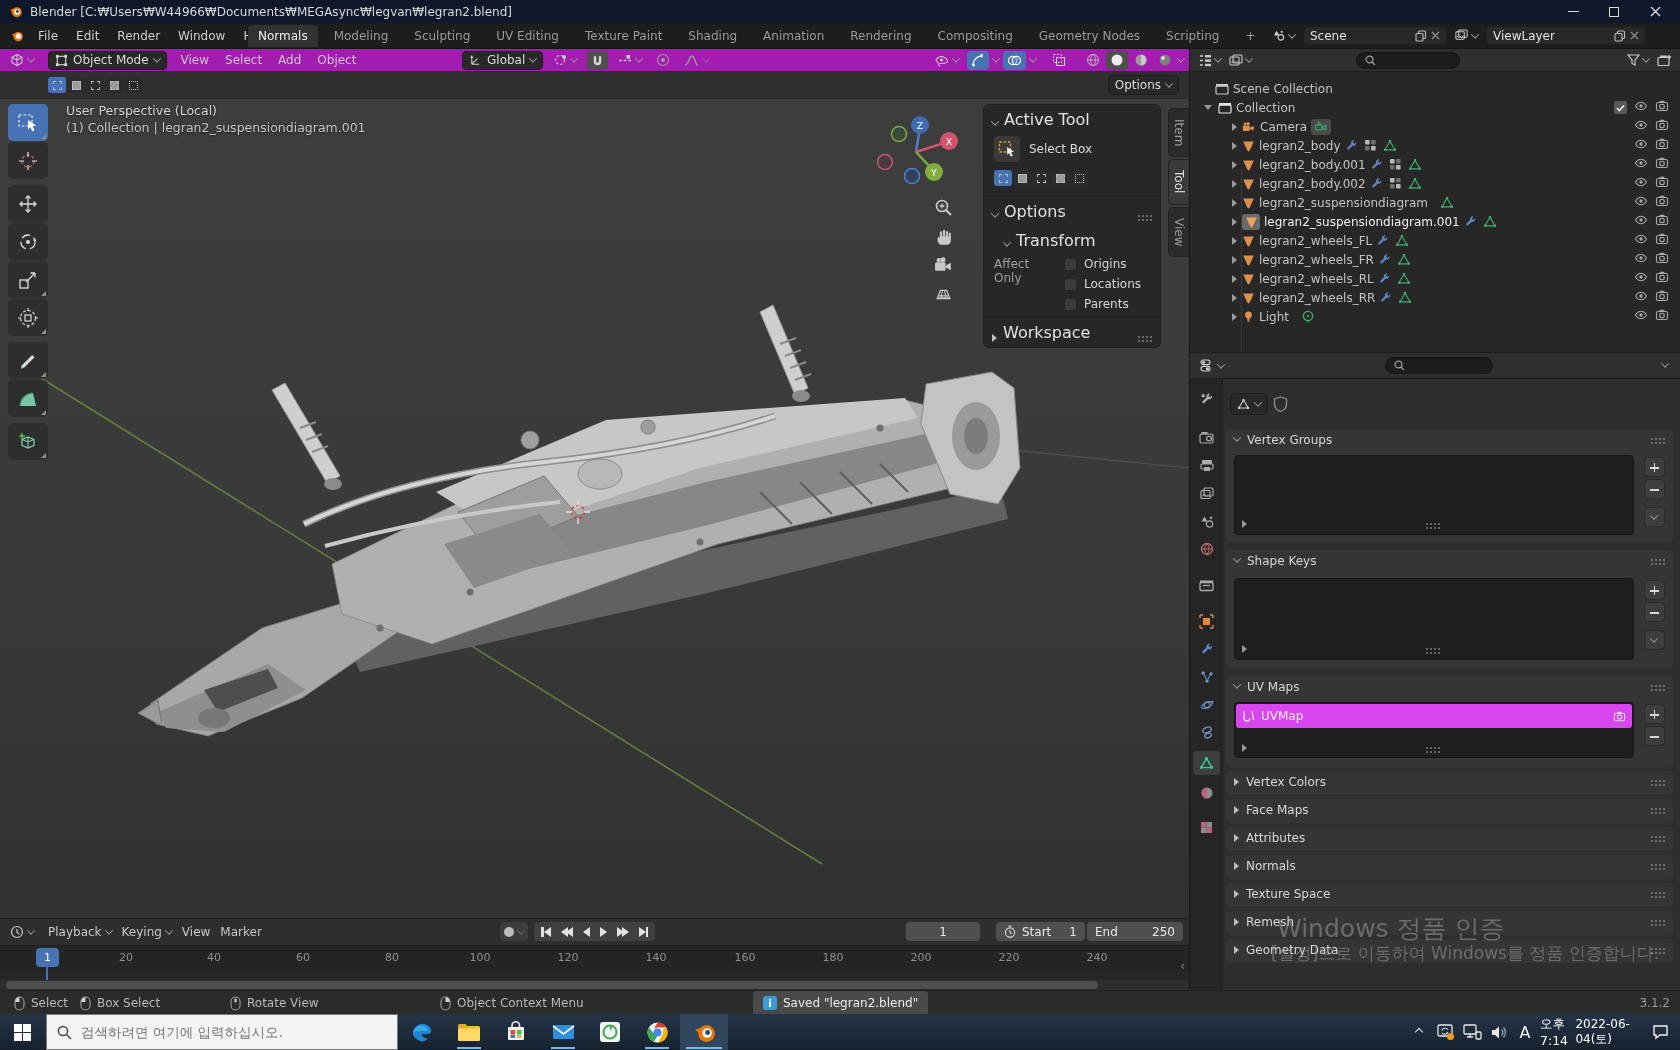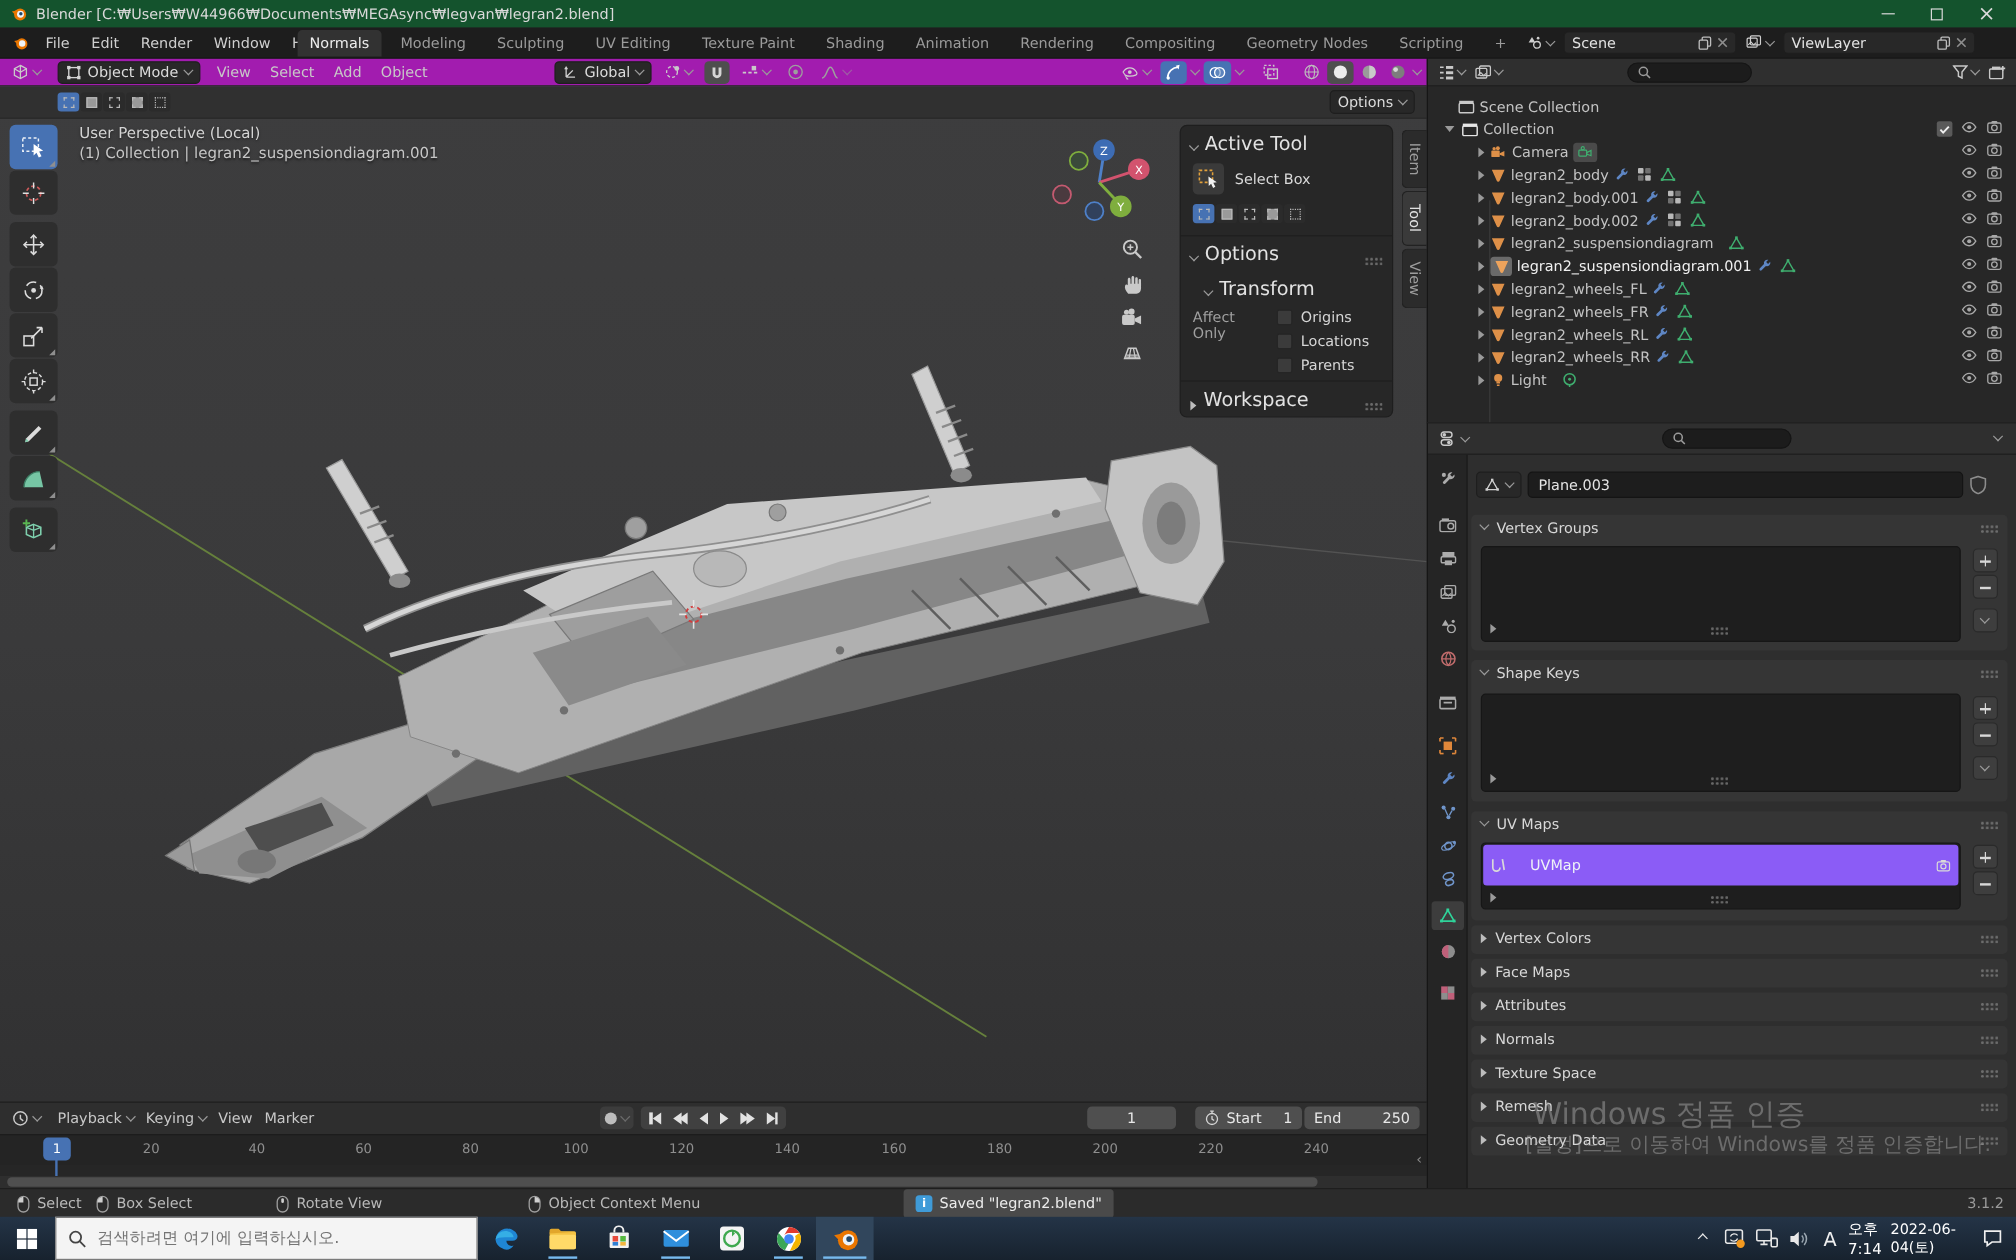--- a/index.html
+++ b/index.html
@@ -9,21 +9,21 @@
 .abs{position:absolute}
 .flex{display:flex;align-items:center}
 .ic{display:inline-flex;align-items:center;justify-content:center}
 
 .chv{display:inline-block;width:6px;height:6px;border-right:1.5px solid #9a9a9a;border-bottom:1.5px solid #9a9a9a;transform:rotate(45deg) translate(-1px,-1px)}
 .chv.up{transform:rotate(-135deg)}
 .tri-r{display:inline-block;width:0;height:0;border-top:4px solid transparent;border-bottom:4px solid transparent;border-left:5px solid #9a9a9a}
 .tri-d{display:inline-block;width:0;height:0;border-left:4px solid transparent;border-right:4px solid transparent;border-top:5px solid #9a9a9a}
 .dots{width:15px;height:7px;background-image:radial-gradient(#808080 1px,transparent 1.3px);background-size:4px 4px;opacity:.75}
 
-#titlebar{left:0;top:0;width:1680px;height:23px;background:#14532d;display:flex;align-items:center;padding:0 8px;gap:7px}
+#titlebar{left:0;top:0;width:1680px;height:23px;background:#0f172a;display:flex;align-items:center;padding:0 8px;gap:7px}
 #titlebar .t{color:#d9d9d9;font-size:12px}
 .wbtn{width:34px;height:23px;display:flex;align-items:center;justify-content:center}
 
 #topbar{left:0;top:23px;width:1680px;height:26px;background:#1d1d1d;border-bottom:1px solid #141414}
 #topbar .menu{color:#cfcfcf;padding:4px 8px;cursor:default}
 .tab{color:#9b9b9b;padding:4px 10px;border-radius:4px 4px 0 0}
 .tab.active{background:#323232;color:#eeeeee}
 
 #toolheader{left:0;top:49px;width:1189px;height:23px;background:#a21caf;border-bottom:1px solid #272727;display:flex;align-items:center;padding:0 6px;gap:10px}
 .dd{background:#282828;border:1px solid #1e1e1e;border-radius:4px;height:19px;display:flex;align-items:center;gap:5px;padding:0 6px;color:#dcdcdc}
@@ -1247,21 +1247,20 @@
     <div class="flex abs" style="left:40px;top:40px;gap:5px">
       <span class="dd" style="height:22px">
         <svg width="13" height="12" viewBox="0 0 14 13">
             <path d="M7 2.2 12 10.8H2Z" fill="none" stroke="#d0d0d0" stroke-width="1.2"></path>
             <rect x="5.9" y="1" width="2.2" height="2.2" fill="#d0d0d0"></rect>
             <rect x="1" y="9.6" width="2.2" height="2.2" fill="#d0d0d0"></rect>
             <rect x="10.8" y="9.6" width="2.2" height="2.2" fill="#d0d0d0"></rect>
           </svg>
         <span class="chv"></span>
       </span>
-      <span class="flex" style="width:363px;height:22px;background:#1d1d1d;border:1px solid #141414;border-radius:4px;padding:0 8px;color:#e4e4e4">Plane.003</span>
       <span class="ic">
           <svg width="15" height="16" viewBox="0 0 15 16">
             <path d="M7.5 1l6 2v5c0 4-2.7 6.3-6 7.5C4.2 14.3 1.5 12 1.5 8V3z" fill="none" stroke="#8d8d8d" stroke-width="1.3"></path>
           </svg>
         </span>
     </div>
 
     <div class="panel" style="top:76px;height:113px">
       <div class="ph">
           <span class="chv" style="margin-bottom:3px"></span>
@@ -1299,21 +1298,21 @@
     </div>
 
     <div class="panel" style="top:323px;height:91px">
       <div class="ph">
           <span class="chv" style="margin-bottom:3px"></span>
           <span>UV Maps</span>
           <span style="flex:1"></span>
           <span class="dots"></span>
         </div>
       <div class="lst" style="left:8px;top:26px;width:400px;height:56px">
-        <div class="flex" style="position:absolute;left:1px;top:1px;width:396px;height:34px;background:#8b5cf6;border-radius:3px;padding:0 6px;gap:20px;color:#eef2f8">
+        <div class="flex" style="position:absolute;left:1px;top:1px;width:396px;height:24px;background:#d946ef;border-radius:3px;padding:0 6px;gap:6px;color:#eef2f8">
           <svg width="13" height="12" viewBox="0 0 13 12">
               <path d="M2 1v7a3 3 0 0 0 6 0" fill="none" stroke="#d9d9d9" stroke-width="1.4"></path>
               <path d="M10 1l1.5 9" stroke="#d9d9d9" stroke-width="1.4"></path>
             </svg>
           <span style="flex:1">UVMap</span>
           <svg width="13" height="13" viewBox="0 0 14 14">
               <rect x="1.5" y="3.5" width="11" height="8" rx="1.5" fill="none" stroke="#d9d9d9" stroke-width="1.1"></rect>
               <circle cx="7" cy="7.5" r="2.3" fill="none" stroke="#d9d9d9" stroke-width="1.1"></circle>
               <rect x="4.5" y="1.8" width="5" height="2" rx="1" fill="#d9d9d9"></rect>
             </svg>

